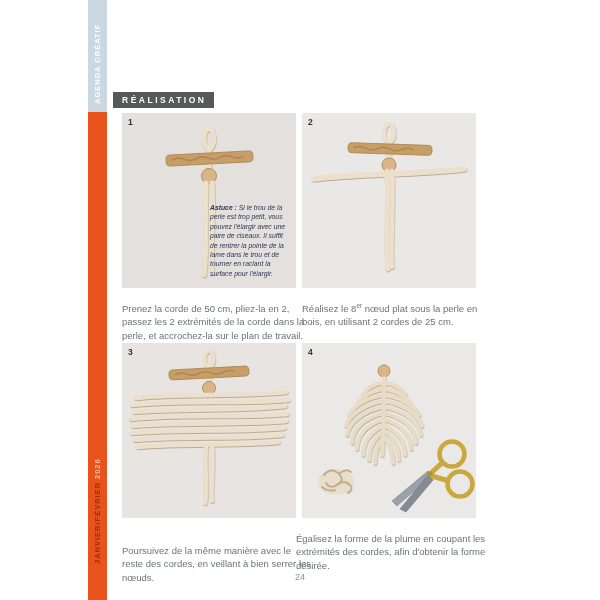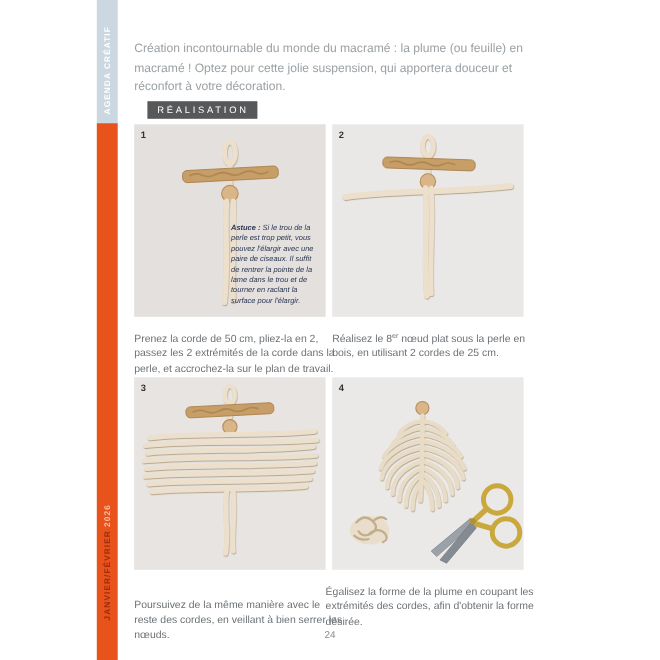--- a/index.html
+++ b/index.html
@@ -13,22 +13,22 @@
            writing-mode:vertical-rl;transform:rotate(180deg);
            font-size:7.5px;font-weight:bold;letter-spacing:1px;text-transform:uppercase;white-space:nowrap;}
   .v-label.top{top:18px;height:92px;color:#ffffff;}
   .v-label.bottom{top:448px;height:126px;}
   .v-label.bottom .month{color:#9d2c10;}
   .v-label.bottom .year{color:#f4c0a8;}
 
   
   .intro{position:absolute;left:122px;top:25px;width:370px;
          font-size:11px;line-height:17.5px;color:#9ba1a5;}
-  .badge{position:absolute;left:134px;top:92px;background:#57585a;color:#ffffff;
-         font-size:8.5px;font-weight:normal;letter-spacing:2.5px;padding:3px 8px 3px 9px;}
+  .badge{position:absolute;left:113px;top:92px;background:#57585a;color:#ffffff;
+         font-size:8.5px;font-weight:bold;letter-spacing:2.5px;padding:3px 8px 3px 9px;}
 
   
   .photo{position:absolute;width:174px;height:175px;}
   .photo svg{position:absolute;left:0;top:0;}
   .photo.p1{left:122px;top:113px;background:#e3e0dd;}
   .photo.p2{left:302px;top:113px;background:#eae8e6;}
   .photo.p3{left:122px;top:343px;background:#e7e4e1;}
   .photo.p4{left:302px;top:343px;background:#ebe9e7;}
   .step-num{position:absolute;left:6px;top:4px;font-size:8.5px;font-weight:bold;color:#333333;z-index:3;}
 
@@ -53,21 +53,20 @@
 
   <div class="sidebar-blue"></div>
   <div class="sidebar-orange"></div>
   <div class="v-label top">
     <span>AGENDA CRÉATIF</span>
   </div>
   <div class="v-label bottom">
     <span class="month">JANVIER/FÉVRIER</span>&nbsp;<span class="year">2026</span>
   </div>
 
-  <p class="intro">Création incontournable du monde du macramé : la plume (ou feuille) en macramé ! Optez pour cette jolie suspension, qui apportera douceur et réconfort à votre décoration.</p>
 
   <div class="badge">RÉALISATION</div>
 
   <div class="photo p1">
     <span class="step-num">1</span>
     <svg width="174" height="175" viewBox="0 0 174 175">
       <defs>
         <filter id="sh1" x="-30%" y="-30%" width="160%" height="160%">
           <feDropShadow dx="0.5" dy="1" stdDeviation="0.7" flood-color="#a8977c" flood-opacity="0.75"></feDropShadow>
         </filter>

